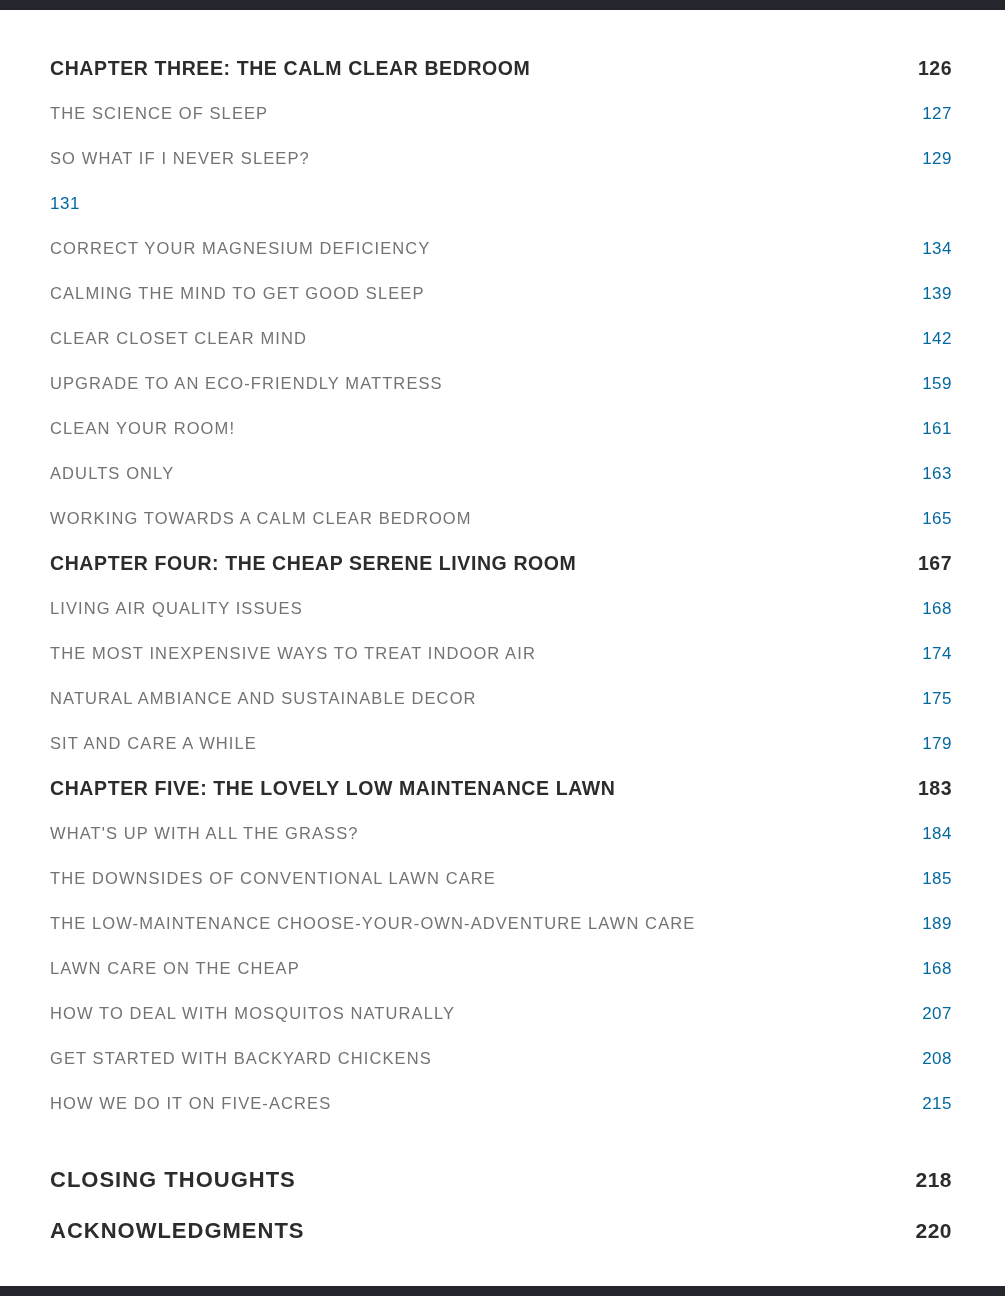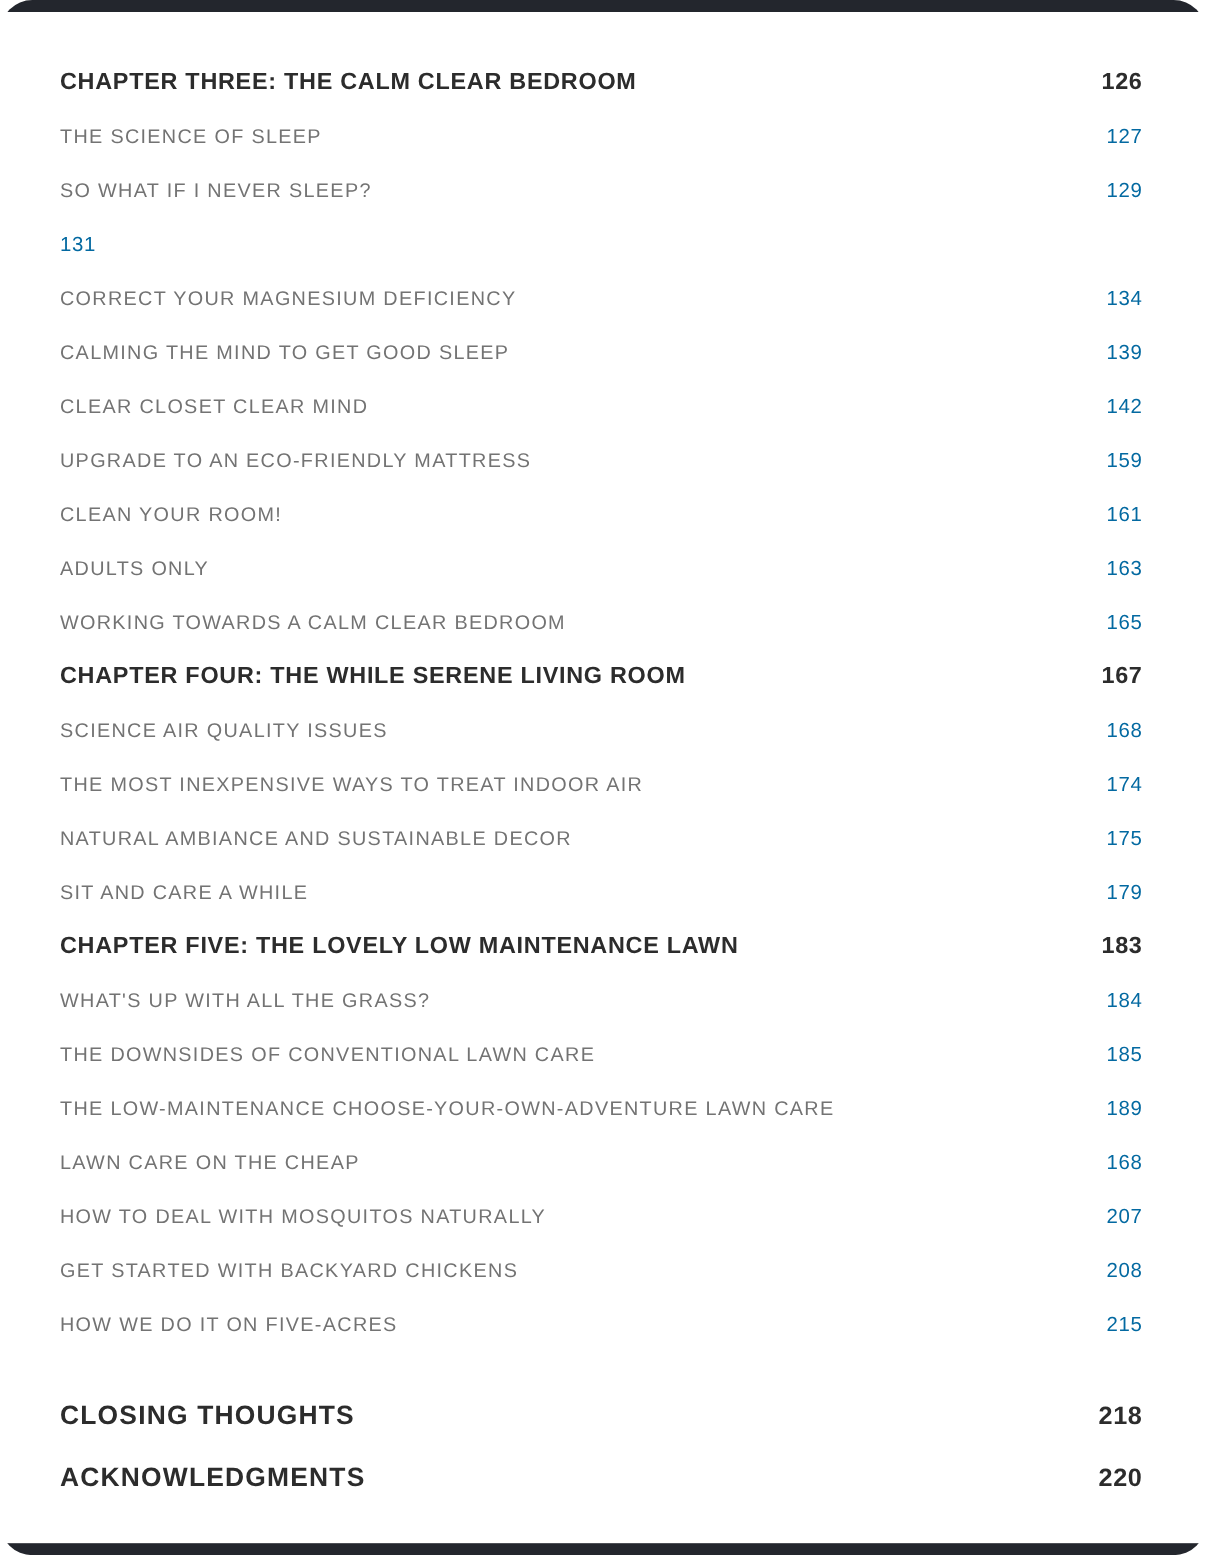--- a/index.html
+++ b/index.html
@@ -7,21 +7,20 @@
     padding: 0;
     background: #ffffff;
   }
   .page {
     position: relative;
     width: 1005px;
     height: 1296px;
     background: #ffffff;
     font-family: "Liberation Sans", sans-serif;
     overflow: hidden;
-    border-radius: 27px;
   }
   .bar {
     position: absolute;
     left: 0;
     width: 100%;
     height: 10px;
     background: #23262d;
   }
   .bar.top { top: 0; }
   .bar.bottom { bottom: 0; }
@@ -131,25 +130,25 @@
   </div>
         <div class="row">
     <span class="label">ADULTS ONLY</span>
     <span class="pagenum">163</span>
   </div>
         <div class="row">
     <span class="label">WORKING TOWARDS A CALM CLEAR BEDROOM</span>
     <span class="pagenum">165</span>
   </div>
         <div class="row chapter">
-    <span class="label">CHAPTER FOUR: THE WHILE SERENE LIVING ROOM</span>
+    <span class="label">CHAPTER FOUR: THE CHEAP SERENE LIVING ROOM</span>
     <span class="pagenum">167</span>
   </div>
         <div class="row">
-    <span class="label">SCIENCE AIR QUALITY ISSUES</span>
+    <span class="label">LIVING AIR QUALITY ISSUES</span>
     <span class="pagenum">168</span>
   </div>
         <div class="row">
     <span class="label">THE MOST INEXPENSIVE WAYS TO TREAT INDOOR AIR</span>
     <span class="pagenum">174</span>
   </div>
         <div class="row">
     <span class="label">NATURAL AMBIANCE AND SUSTAINABLE DECOR</span>
     <span class="pagenum">175</span>
   </div>

